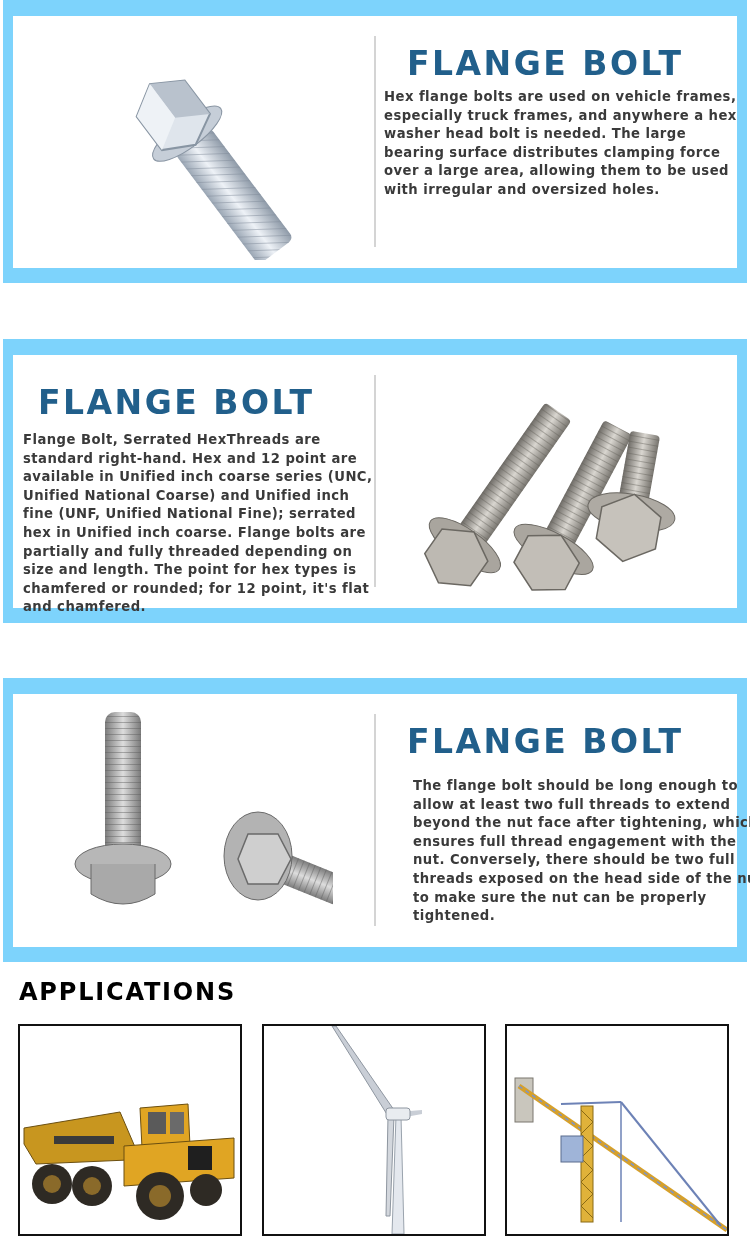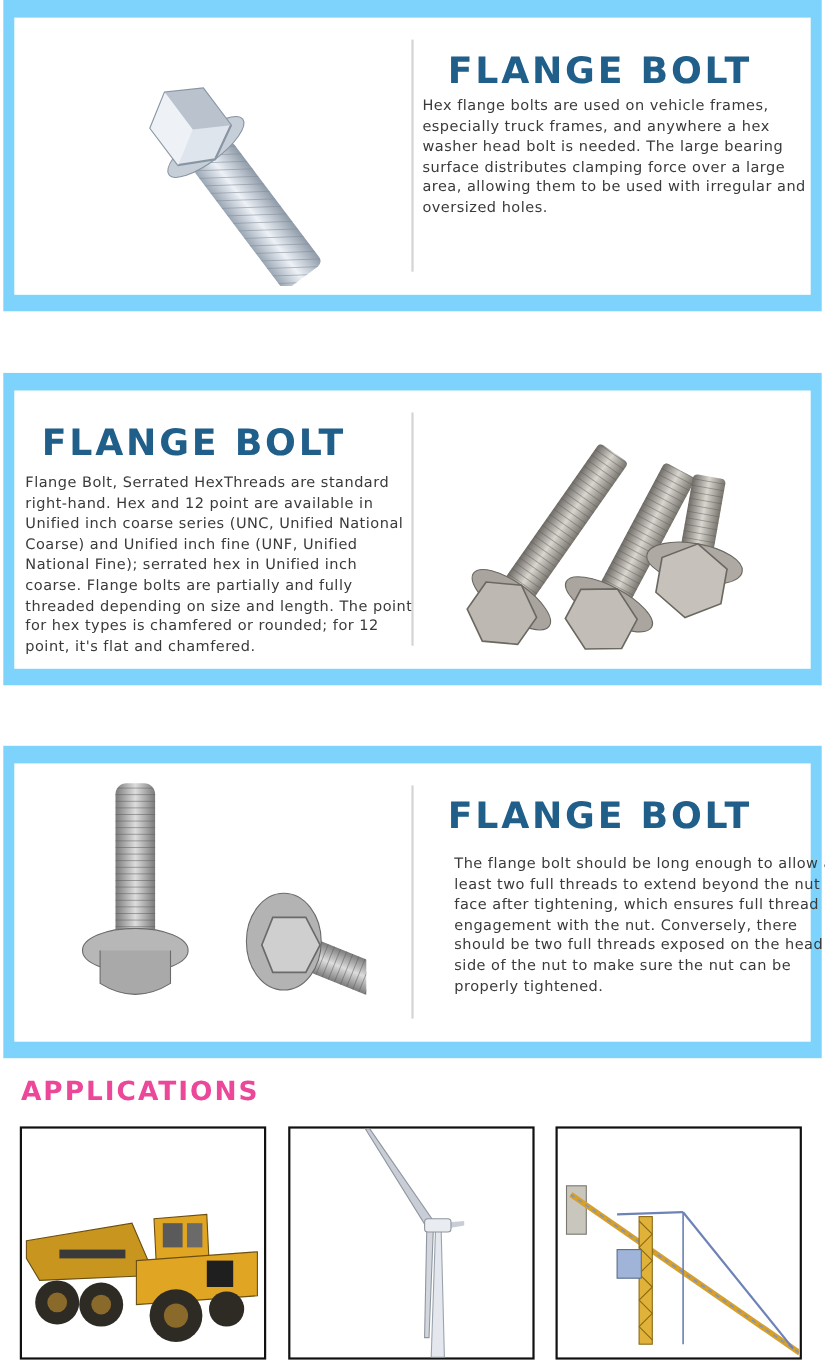--- a/index.html
+++ b/index.html
@@ -9,29 +9,29 @@
   .panel { position: absolute; left: 3px; width: 744px; background: #7dd3fc; }
   .panel-inner { position: absolute; left: 10px; right: 10px; top: 16px; bottom: 15px; background: #ffffff; }
   .divider { position: absolute; width: 2px; background: #d4d4d4; }
 
   .title {
     position: absolute; font-family: "DejaVu Sans", sans-serif; font-weight: bold;
     font-size: 33px; letter-spacing: 2.5px; color: #215f8b; white-space: nowrap; line-height: 1;
   }
   .desc {
     position: absolute; font-family: "DejaVu Sans", sans-serif; font-size: 13.2px;
-    line-height: 18.6px; color: #3a3a3a; letter-spacing: 0.45px;
+    line-height: 18.6px; color: #3a3a3a; letter-spacing: 0.45px; font-weight: bold;
   }
 
   .img-area { position: absolute; }
   .img-area svg { width: 100%; height: 100%; display: block; }
 
   .apps-title {
     position: absolute; left: 19px; top: 980px; font-family: "DejaVu Sans", sans-serif;
-    font-weight: bold; font-size: 24px; letter-spacing: 1.8px; color: #ec4899; line-height: 1;
+    font-weight: bold; font-size: 24px; letter-spacing: 1.8px; color: #000000; line-height: 1;
   }
   .app-box {
     position: absolute; top: 1024px; width: 224px; height: 212px;
     border: 2px solid #111; background: #fff; overflow: hidden;
   }
   .app-box svg { width: 100%; height: 100%; display: block; }
 </style>
 </head>
 <body>
 

